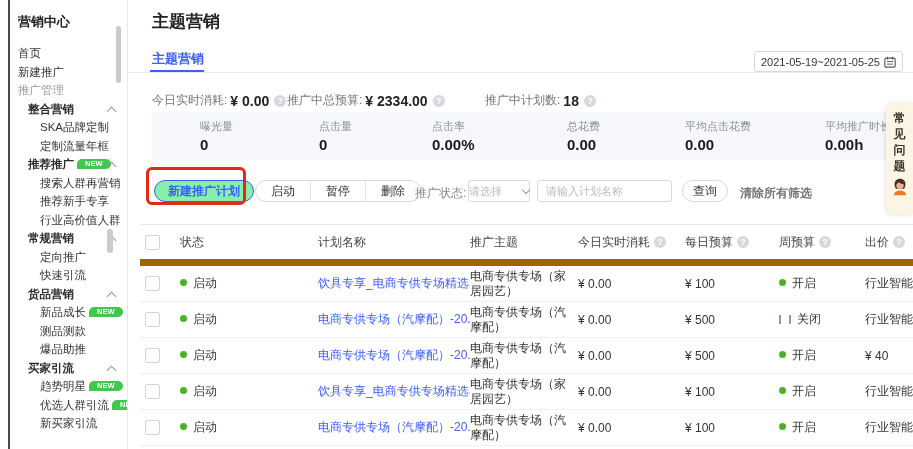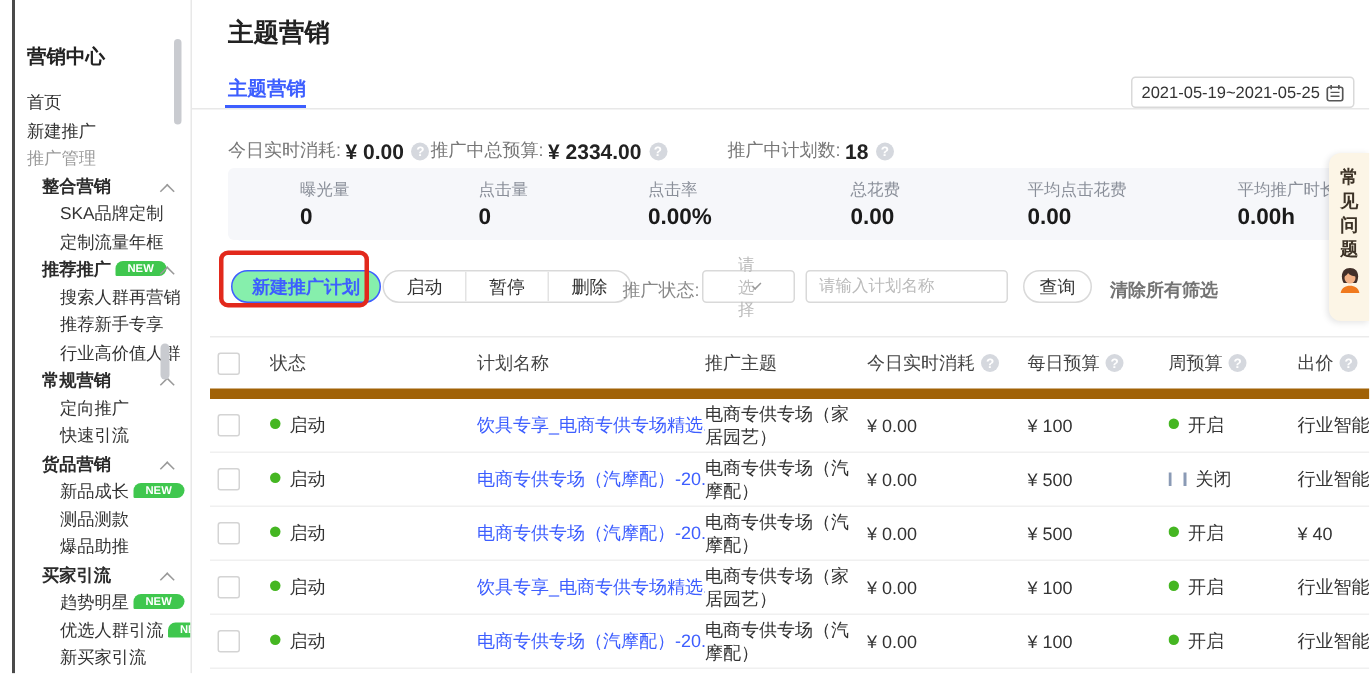--- a/index.html
+++ b/index.html
@@ -2,21 +2,21 @@
 <html><head>
 <meta charset="utf-8">
 <style>
   html,body{margin:0;padding:0;}
   .screen{position:relative;width:913px;height:449px;overflow:hidden;background:#fff;
     font-family:"Liberation Sans","DejaVu Sans",sans-serif;color:#333;}
   
   .edge-line{position:absolute;left:8px;top:0;width:2px;height:449px;background:#4a4a4a;}
   
   .sidebar{position:absolute;left:10px;top:0;width:117px;height:449px;background:#fff;overflow:hidden;}
-  .sb-title{font-size:13px;font-weight:bold;color:#222;padding:13px 0 13px 8px;margin-top:16px;}
+  .sb-title{font-size:13px;font-weight:bold;color:#222;padding:13px 0 13px 8px;}
   .sb-item{position:relative;height:18.5px;line-height:18.5px;font-size:11.5px;color:#333;cursor:pointer;white-space:nowrap;}
   .sb-item.lv0{padding-left:8px;}
   .sb-item.section{padding-left:8px;color:#9b9b9b;cursor:default;}
   .sb-item.lv1{padding-left:18px;font-weight:bold;color:#2b2b2b;}
   .sb-item.lv2{padding-left:30px;}
   .badge{display:inline-block;margin-left:3px;background:#3fc74e;color:#fff;font-size:7.5px;font-weight:bold;
     line-height:10px;padding:0 8px;border-radius:6px 6px 6px 1px;vertical-align:2px;}
   .chev{position:absolute;right:12px;top:8px;width:6px;height:6px;border-left:1.2px solid #999;border-top:1.2px solid #999;
     transform:rotate(45deg);}
   .scroll-thumb{position:absolute;background:#c9cbd0;border-radius:3px;}
@@ -44,21 +44,21 @@
   .annotation{position:absolute;left:146px;top:167px;width:100px;height:38px;border:3px solid #e2291c;border-radius:6px;
     box-sizing:border-box;pointer-events:none;z-index:6;}
   .btn-new{position:absolute;left:154px;top:180px;height:22px;padding:0 13px;border:1px solid #3d5eff;border-radius:11px;
     background:#86efac;color:#3d5eff;font-size:12px;font-weight:bold;cursor:pointer;}
   .btn-group{position:absolute;left:255px;top:180px;height:22px;display:flex;border:1px solid #d9d9d9;border-radius:11px;
     overflow:hidden;background:#fff;box-sizing:border-box;}
   .btn-group .seg{padding:0 15px;font-size:12px;color:#333;line-height:20px;cursor:pointer;border-left:1px solid #e3e3e3;}
   .btn-group .seg:first-child{border-left:none;}
   .filter-label{position:absolute;left:415px;top:185px;font-size:12px;color:#888;}
   .select{position:absolute;left:468px;top:180px;width:62px;height:22px;border:1px solid #d9d9d9;border-radius:3px;
-    box-sizing:border-box;display:flex;align-items:center;justify-content:space-between;padding:0 23px;cursor:pointer;background:#fff;}
+    box-sizing:border-box;display:flex;align-items:center;justify-content:space-between;padding:0 0;cursor:pointer;background:#fff;}
   .select .ph{font-size:11px;color:#bbb;}
   .chevdown{width:5px;height:5px;border-right:1.2px solid #999;border-bottom:1.2px solid #999;transform:rotate(45deg);margin-top:-3px;}
   .name-input{position:absolute;left:537px;top:180px;width:135px;height:22px;border:1px solid #d9d9d9;border-radius:3px;
     box-sizing:border-box;font-size:11px;padding:0 8px;color:#333;outline:none;}
   .name-input::placeholder{color:#bbb;}
   .btn-query{position:absolute;left:682px;top:180px;height:22px;width:46px;border:1px solid #d9d9d9;border-radius:11px;
     background:#fff;font-size:12px;color:#333;cursor:pointer;}
   .clear-link{position:absolute;left:740px;top:185px;font-size:12px;color:#737373;font-weight:bold;cursor:pointer;text-decoration:none;}
   
   .table{position:absolute;left:140px;top:224px;width:773px;}

